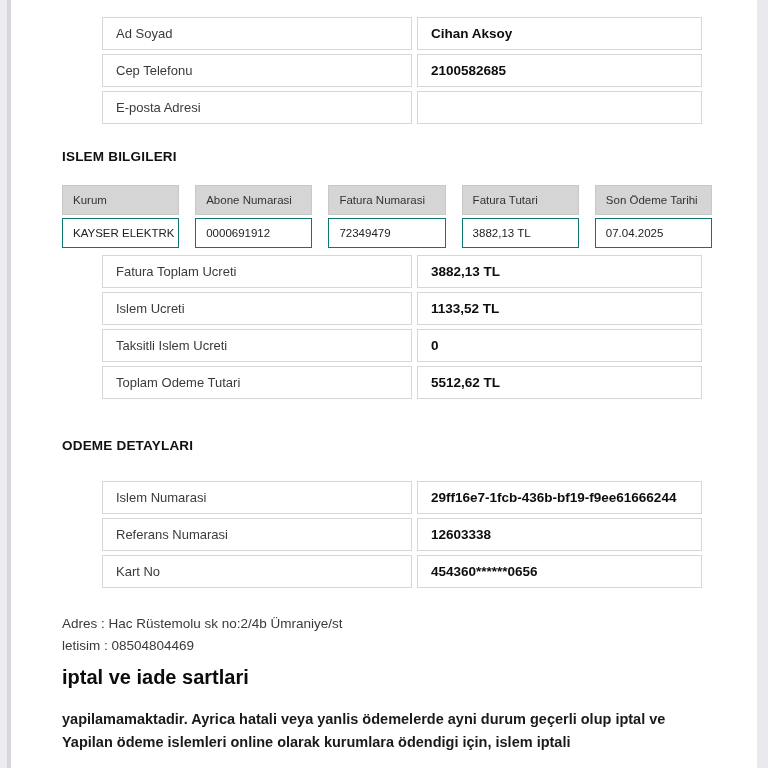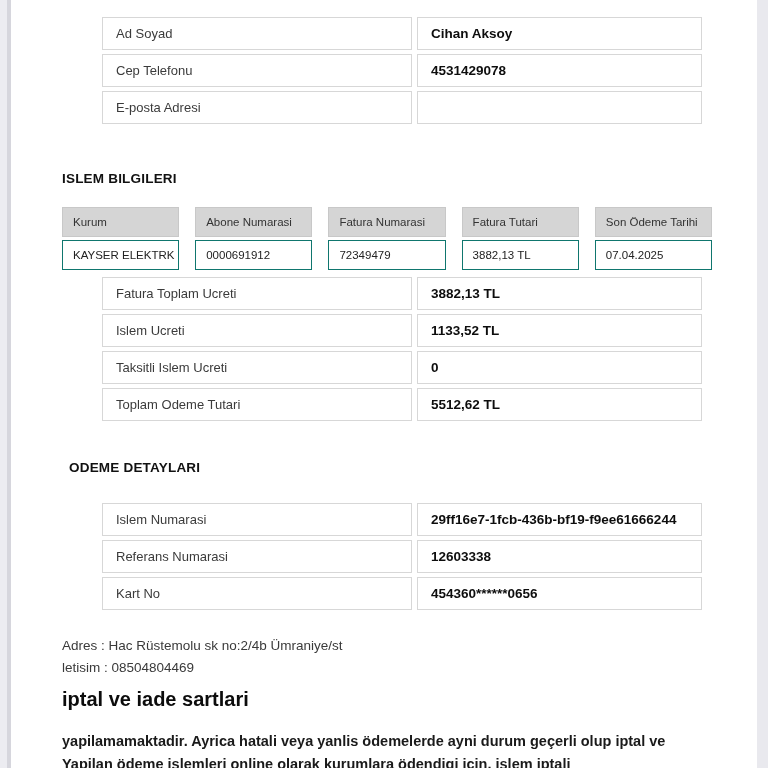--- a/index.html
+++ b/index.html
@@ -38,22 +38,22 @@
     font-size: 13px; color: #3b3b3b;
   }
   .cell-value {
     flex: 1;
     font-size: 13.5px; font-weight: bold; color: #0d0d0d;
   }
   .section-title {
     font-size: 13.5px; font-weight: bold; color: #111111;
     letter-spacing: 0.2px;
   }
-  .title-islem { margin-top: 47px; }
-  .title-odeme { margin-top: 39px; margin-left: 7px; }
+  .title-islem { margin-top: 25px; }
+  .title-odeme { margin-top: 39px; }
   
   .tbl5 { width: 650px; margin-top: 21px; }
   .tbl5-row { display: flex; gap: 16px; margin-bottom: 3px; }
   .tbl5-cell {
     flex: 1; height: 30px;
     display: flex; align-items: center;
     padding-left: 10px;
     font-size: 11.5px;
   }
   .tbl5-head {
@@ -90,21 +90,21 @@
 
 <div class="content">
 
   <div>
     <div class="row2">
       <div class="cell cell-label">Ad Soyad</div>
       <div class="cell cell-value">Cihan Aksoy</div>
     </div>
     <div class="row2">
       <div class="cell cell-label">Cep Telefonu</div>
-      <div class="cell cell-value">4531429078</div>
+      <div class="cell cell-value">2100582685</div>
     </div>
     <div class="row2">
       <div class="cell cell-label">E-posta Adresi</div>
       <div class="cell cell-value"></div>
     </div>
   </div>
 
   <div class="section-title title-islem">ISLEM BILGILERI</div>
 
   <div class="tbl5">

